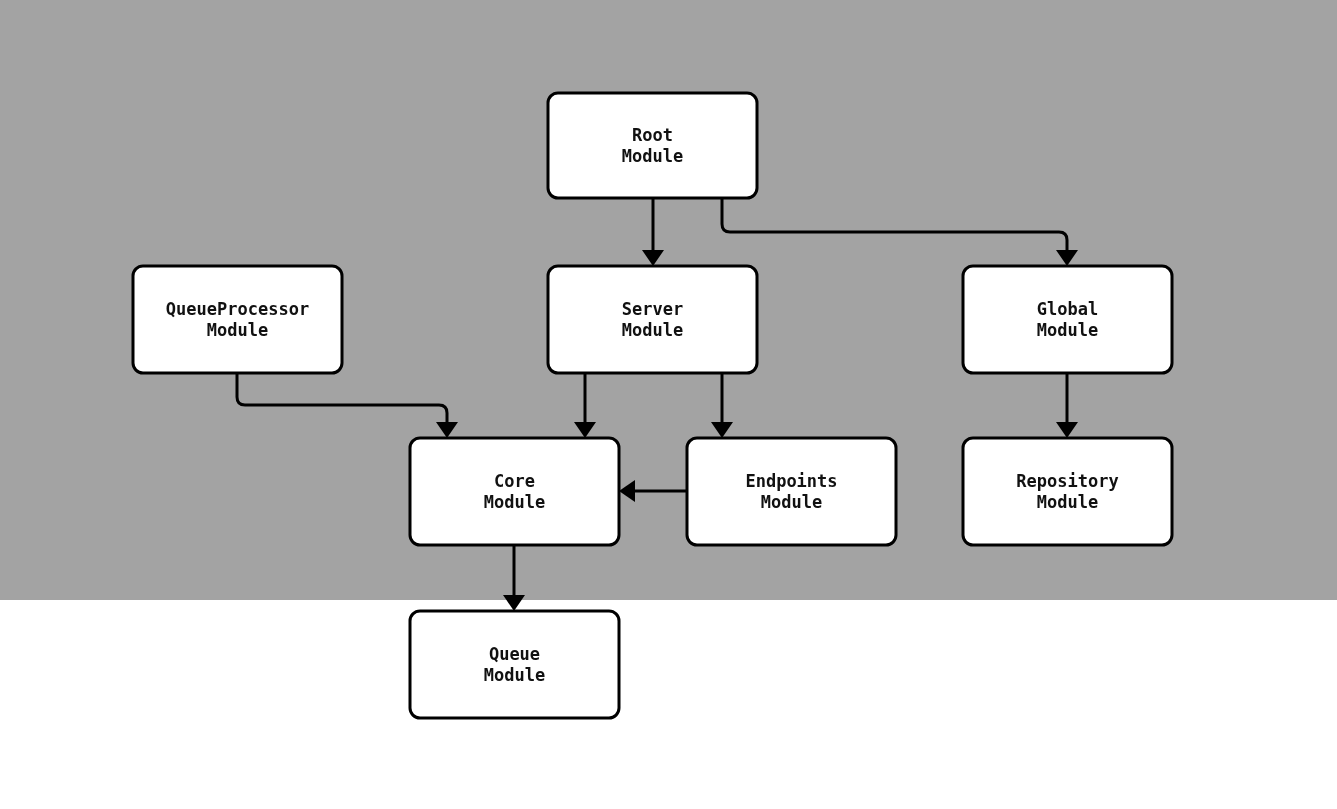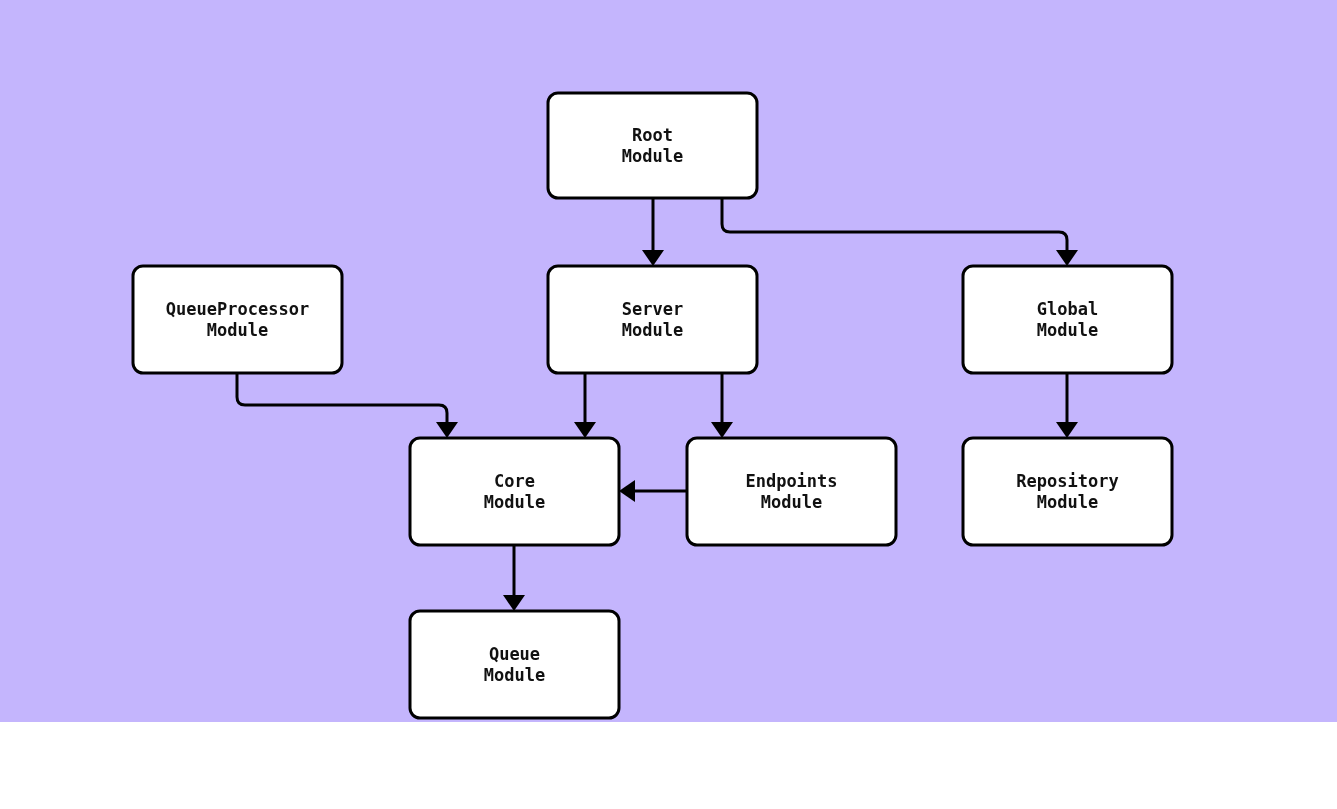--- a/index.html
+++ b/index.html
@@ -6,22 +6,22 @@
     margin: 0;
     padding: 0;
     background: #ffffff;
     width: 1337px;
     height: 809px;
     overflow: hidden;
   }
   .canvas {
     position: relative;
     width: 1337px;
-    height: 722px;
-    background: #c4b5fd;
+    height: 600px;
+    background: #a3a3a3;
   }
   svg text {
     font-family: "DejaVu Sans Mono", "Liberation Mono", monospace;
     font-weight: bold;
     font-size: 17px;
     fill: #111111;
   }
 </style>
 </head>
 <body>

